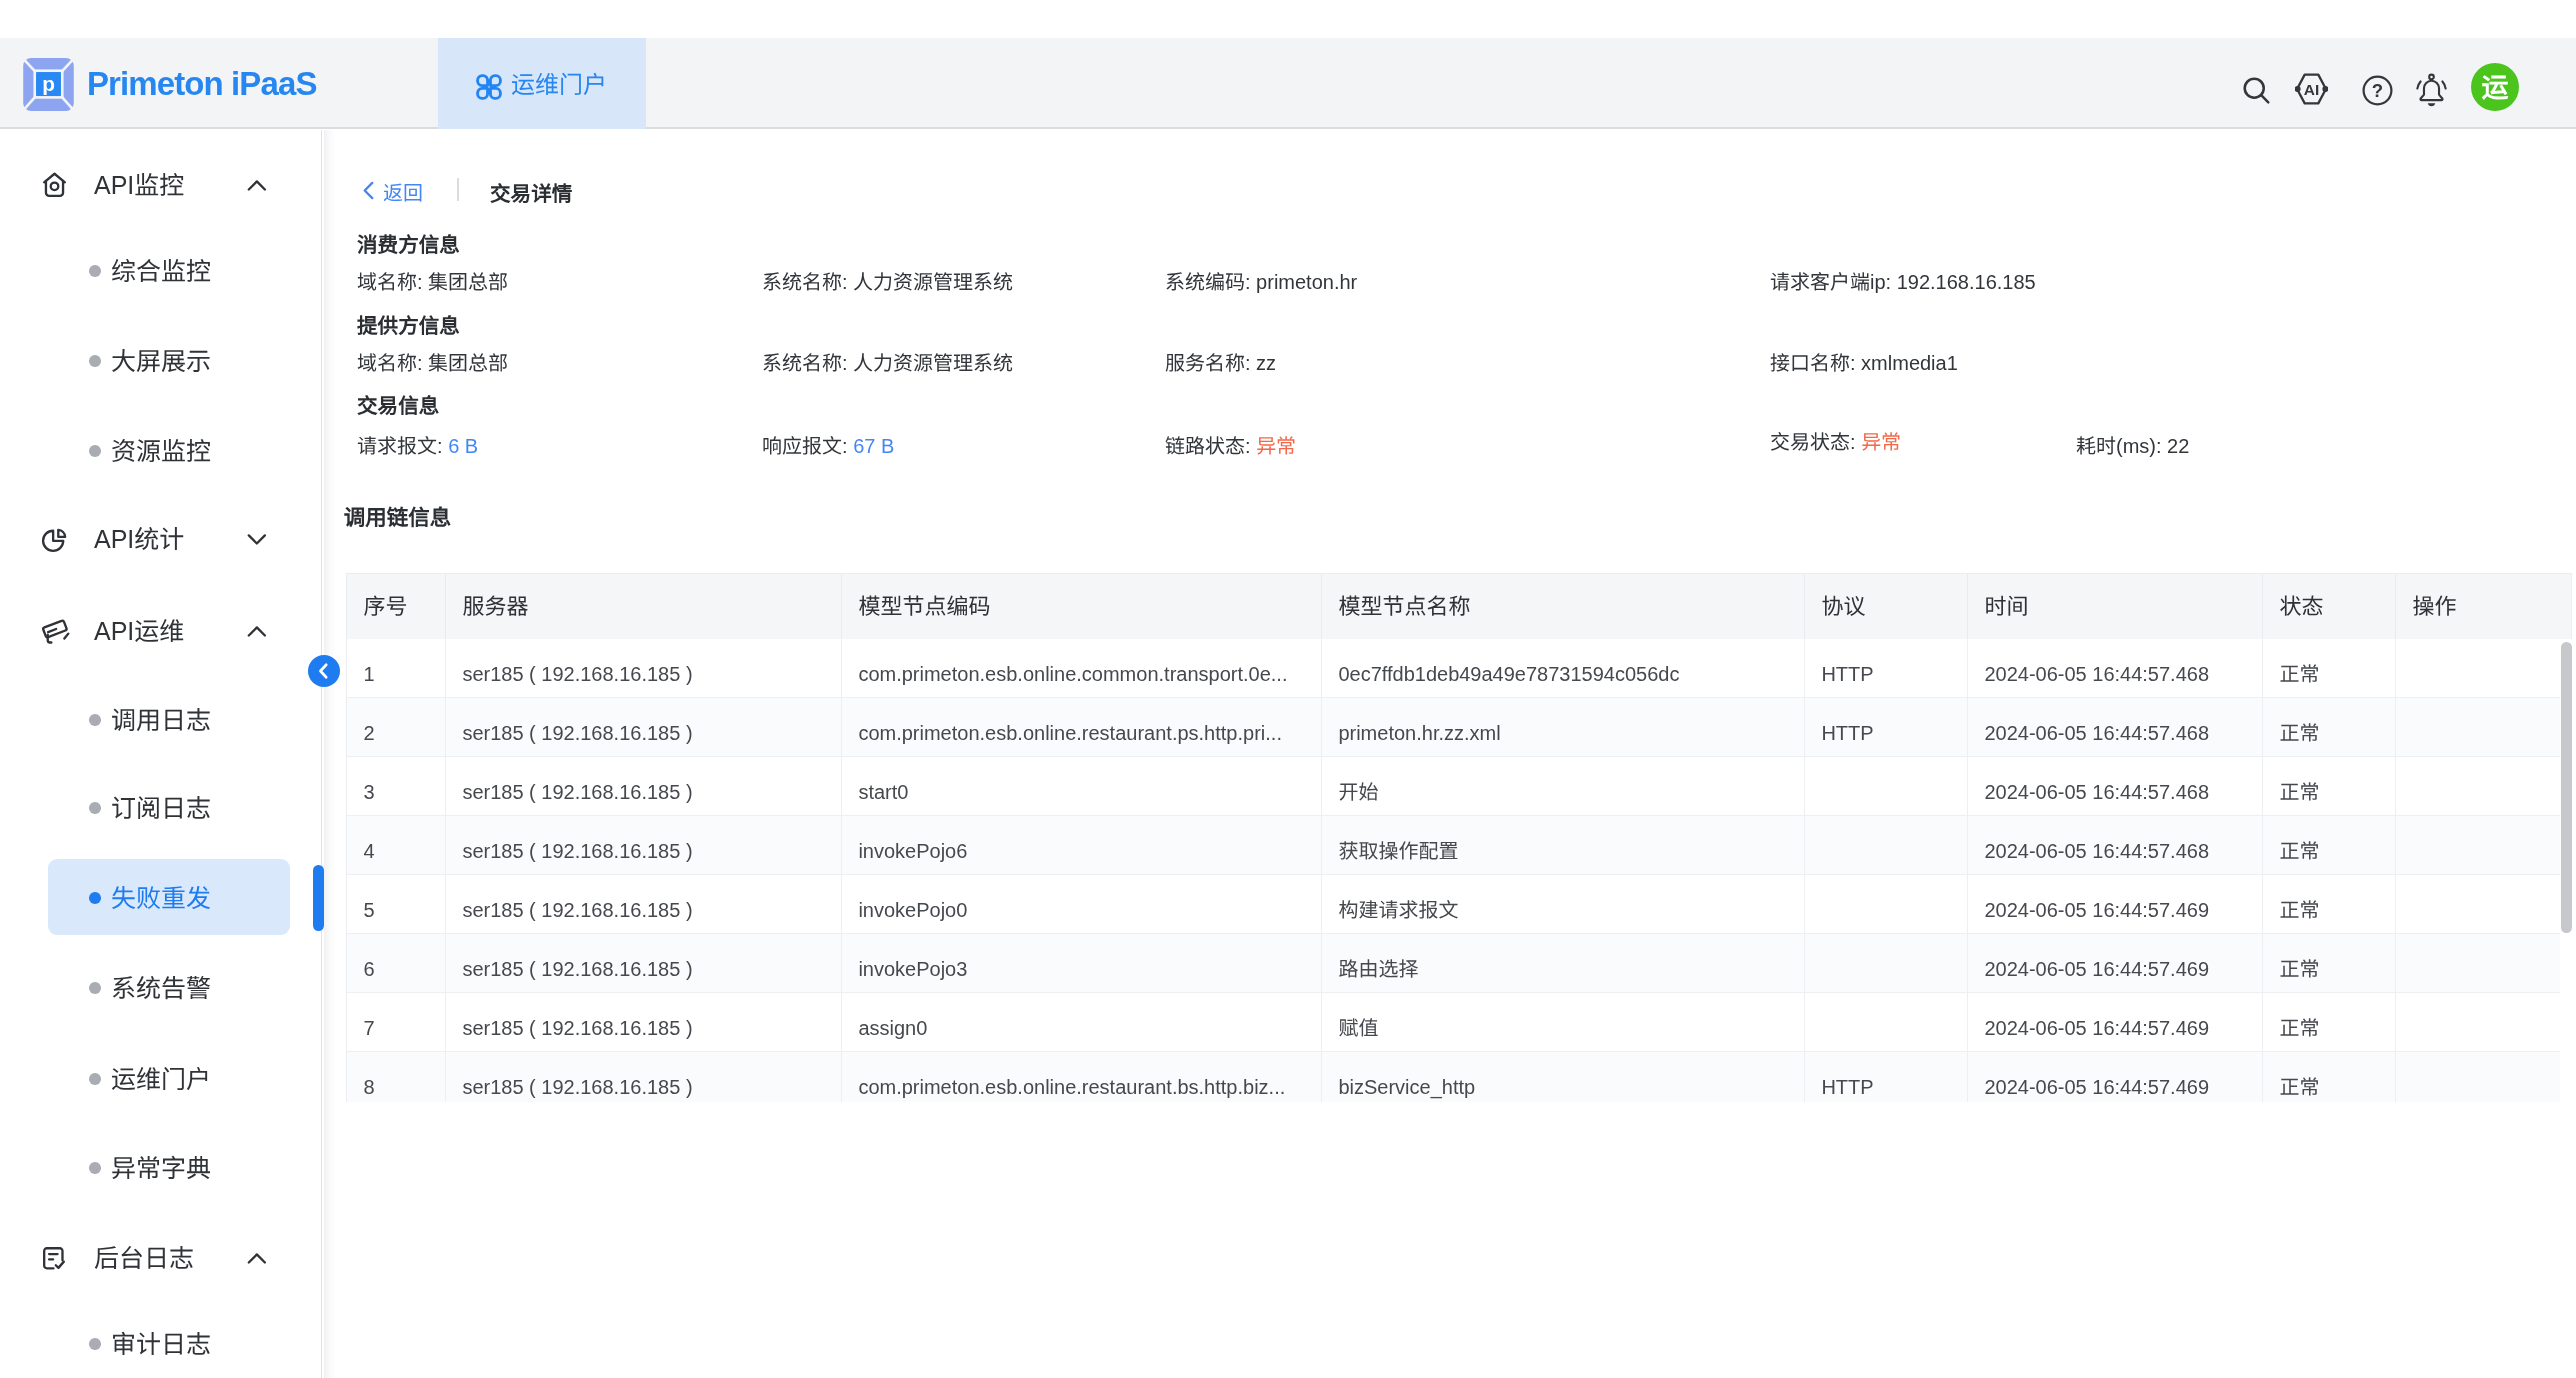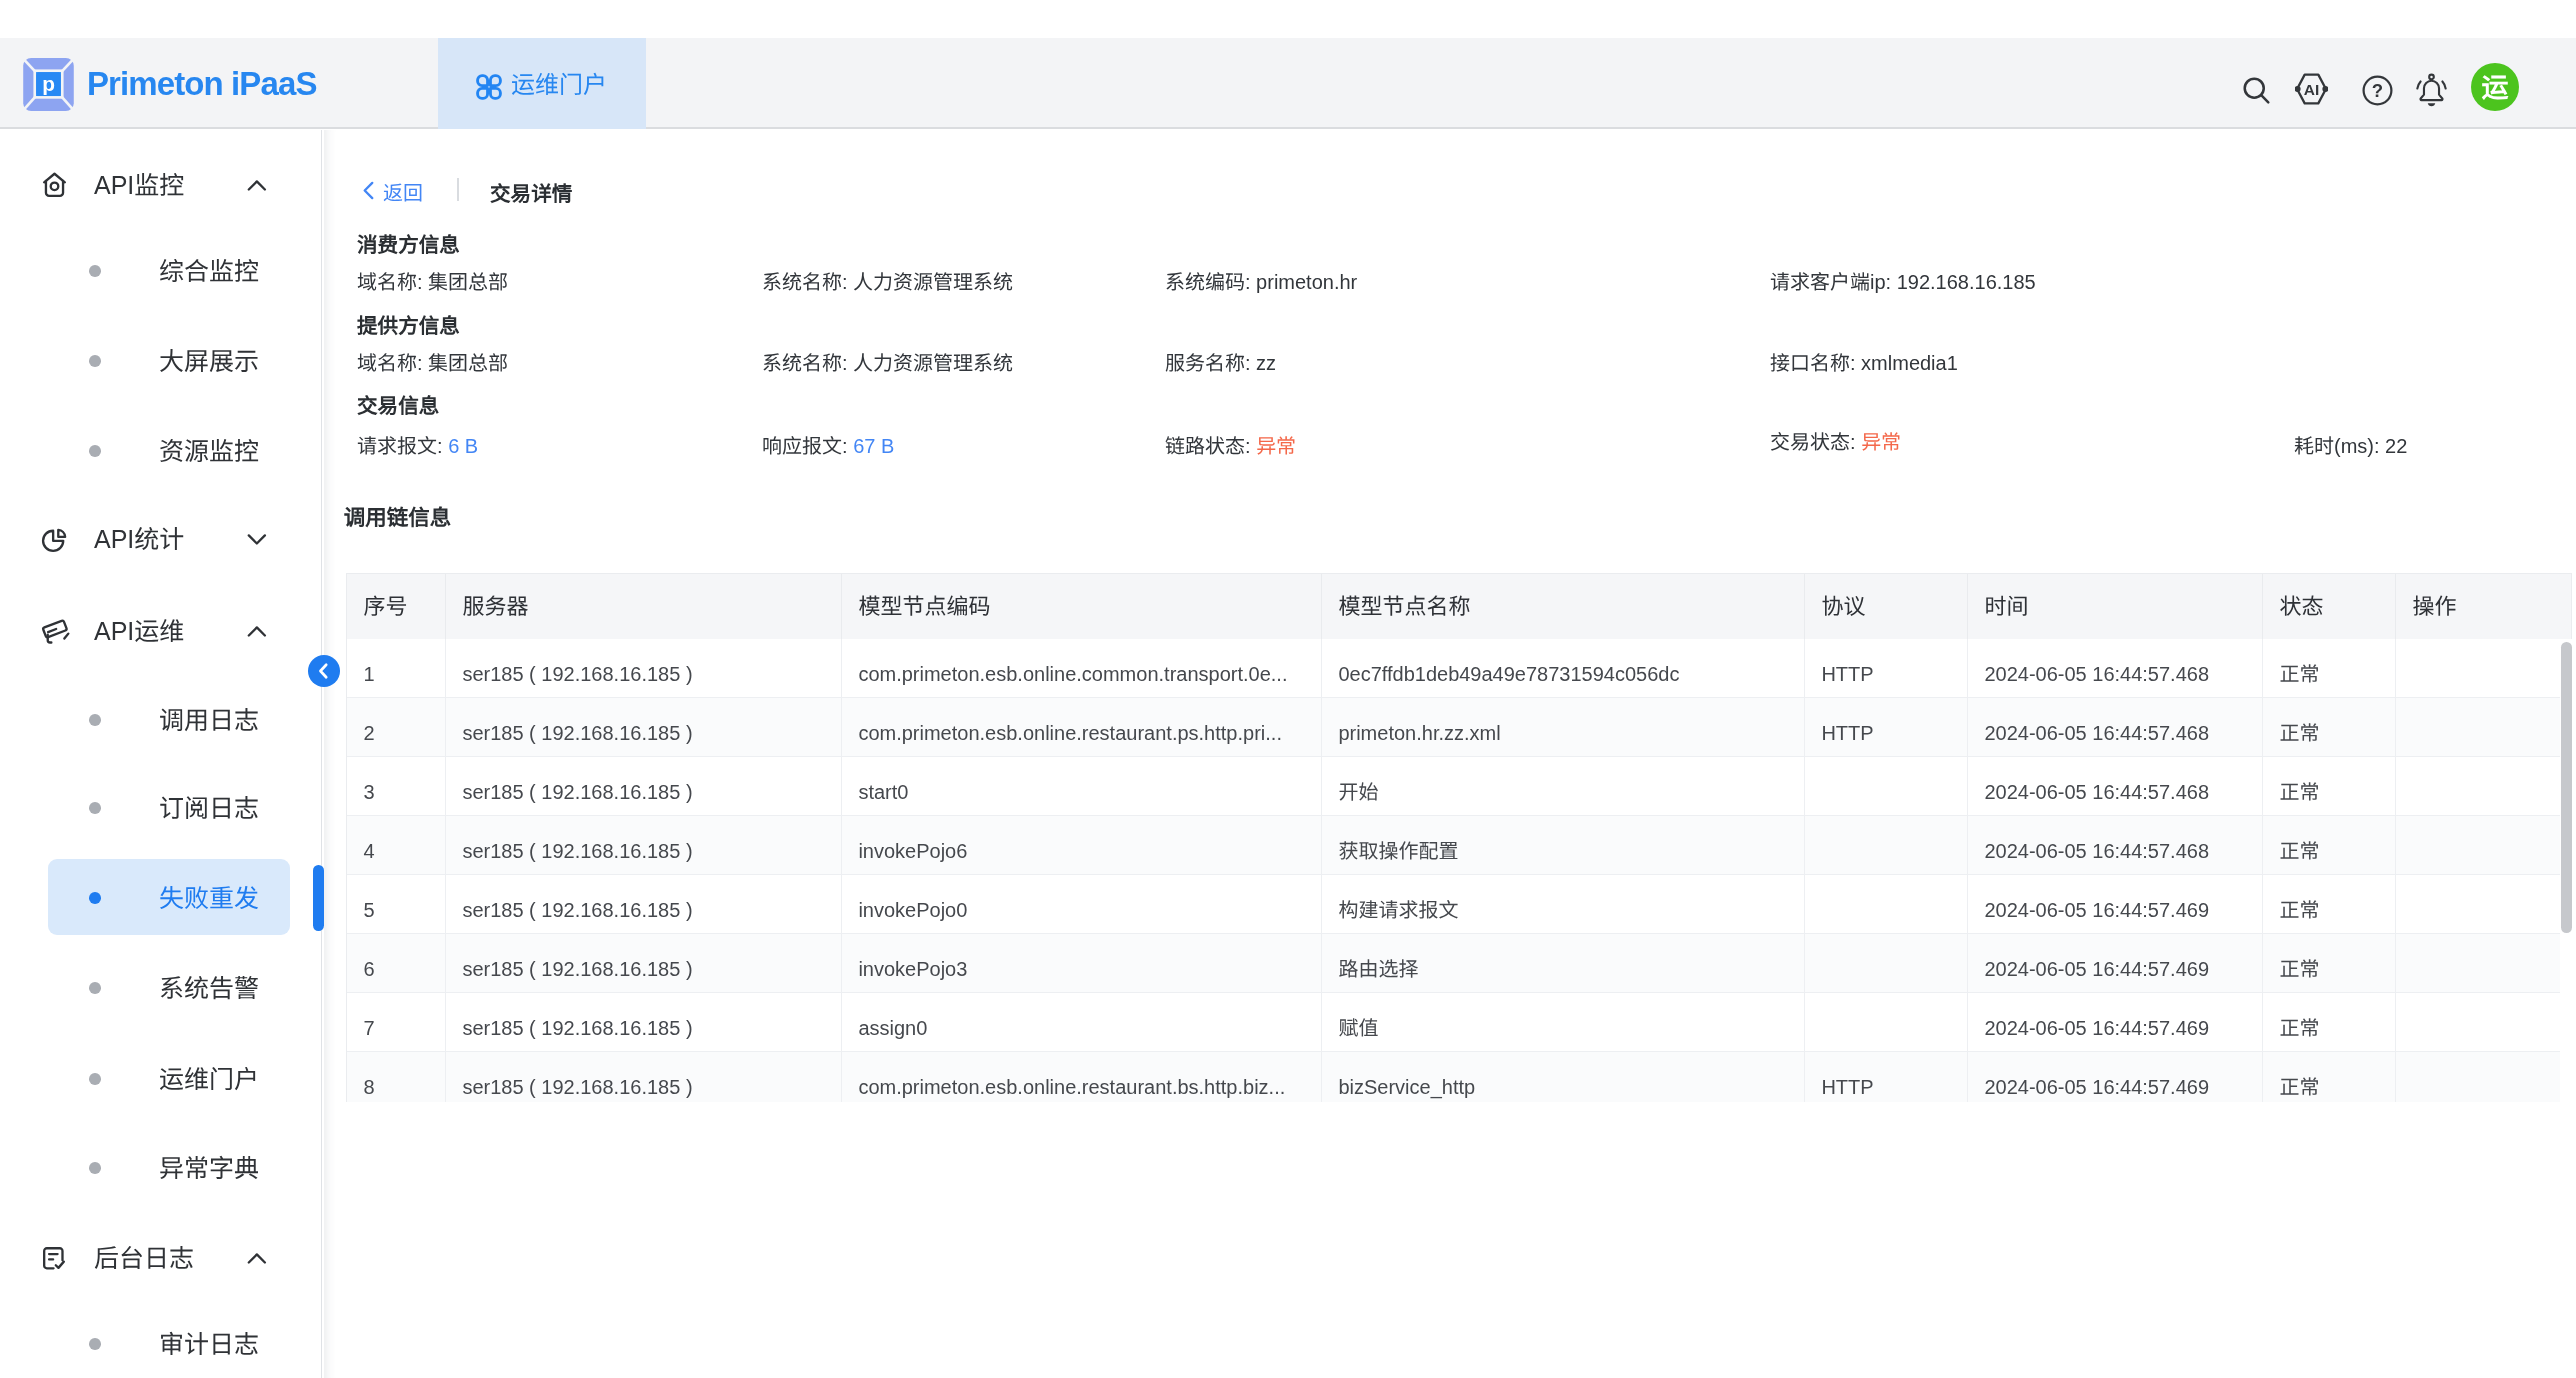--- a/index.html
+++ b/index.html
@@ -8,21 +8,21 @@
   
   #topbar { position:absolute; left:0; top:38px; width:2576px; height:91px; background:#f3f4f6; border-bottom:2.7px solid #dadcdf; }
   #logoTxt { position:absolute; left:87px; top:0; height:91px; line-height:91px; font-size:33px; font-weight:bold; color:#2787f0; letter-spacing:-0.9px; }
   #tab { position:absolute; left:438px; top:0; width:208px; height:91px; background:#d7e6f8; }
   #tabTxt { position:absolute; left:73px; top:0; height:66px; line-height:93px; font-size:24px; color:#2787f0; }
   .ticon { position:absolute; top:0; }
   
   #sidebar { position:absolute; left:0; top:130px; width:322px; height:1249px; background:#fff; border-right:1.8px solid #dfe2e6; }
   .mi { position:absolute; left:0; width:320px; height:50px; }
   .mi .txt { position:absolute; left:94px; top:0; height:50px; line-height:50px; font-size:25px; color:#2f3236; }
-  .mi .sub { left:111px;margin-left:48px; }
+  .mi .sub { left:111px; }
   .mi svg.micon { position:absolute; left:41px; }
   .bullet { position:absolute; left:89px; width:11.6px; height:11.6px; border-radius:50%; background:#a9adb3; }
   .caret { position:absolute; left:247px; width:19.7px; height:50px; }
   #activePill { position:absolute; left:48px; top:729px; width:242px; height:76px; border-radius:9px; background:#d9e9fb; }
   #activeBar { position:absolute; left:313px; top:735px; width:10.7px; height:66px; border-radius:5.4px; background:#1f7cf0; }
   #collapseBtn { position:absolute; left:308px; top:655px; width:32px; height:32px; border-radius:50%; background:#1f7cf0; z-index:5; }
   
   #content { position:absolute; left:324px; top:130px; width:2252px; height:1249px; background:#fff; box-shadow:inset 12.5px 0 10.7px -10.7px rgba(60,70,90,.12); }
   .sect { position:absolute; font-size:20.6px; font-weight:600; color:#2b2f33; }
   .lbl { position:absolute; font-size:20px; color:#32363b; white-space:nowrap; }
@@ -213,21 +213,21 @@
   <div class="lbl" style="left:33px;top:217px;">域名称: 集团总部</div>
   <div class="lbl" style="left:438px;top:217px;">系统名称: 人力资源管理系统</div>
   <div class="lbl" style="left:841px;top:217px;">服务名称: zz</div>
   <div class="lbl" style="left:1446px;top:217px;">接口名称: xmlmedia1</div>
 
   <div class="sect" style="left:33px;top:259px;">交易信息</div>
   <div class="lbl" style="left:33px;top:300px;">请求报文: <span class="blue">6 B</span></div>
   <div class="lbl" style="left:438px;top:300px;">响应报文: <span class="blue">67 B</span></div>
   <div class="lbl" style="left:841px;top:300px;">链路状态: <span class="orange">异常</span></div>
   <div class="lbl" style="left:1446px;top:296px;">交易状态: <span class="orange">异常</span></div>
-  <div class="lbl" style="left:1970px;top:300px;">耗时(ms): 22</div>
+  <div class="lbl" style="left:1752px;top:300px;">耗时(ms): 22</div>
 
   <div class="sect" style="left:19.7px;top:370px;font-size:21.5px;">调用链信息</div>
 
   <div id="tbl">
     <div id="thead">
       <div class="th" style="left:0;width:98px;">序号</div>
       <div class="th" style="left:98px;width:395px;">服务器</div>
       <div class="th" style="left:494px;width:480px;">模型节点编码</div>
       <div class="th" style="left:974px;width:482px;">模型节点名称</div>
       <div class="th" style="left:1457px;width:163px;">协议</div>

